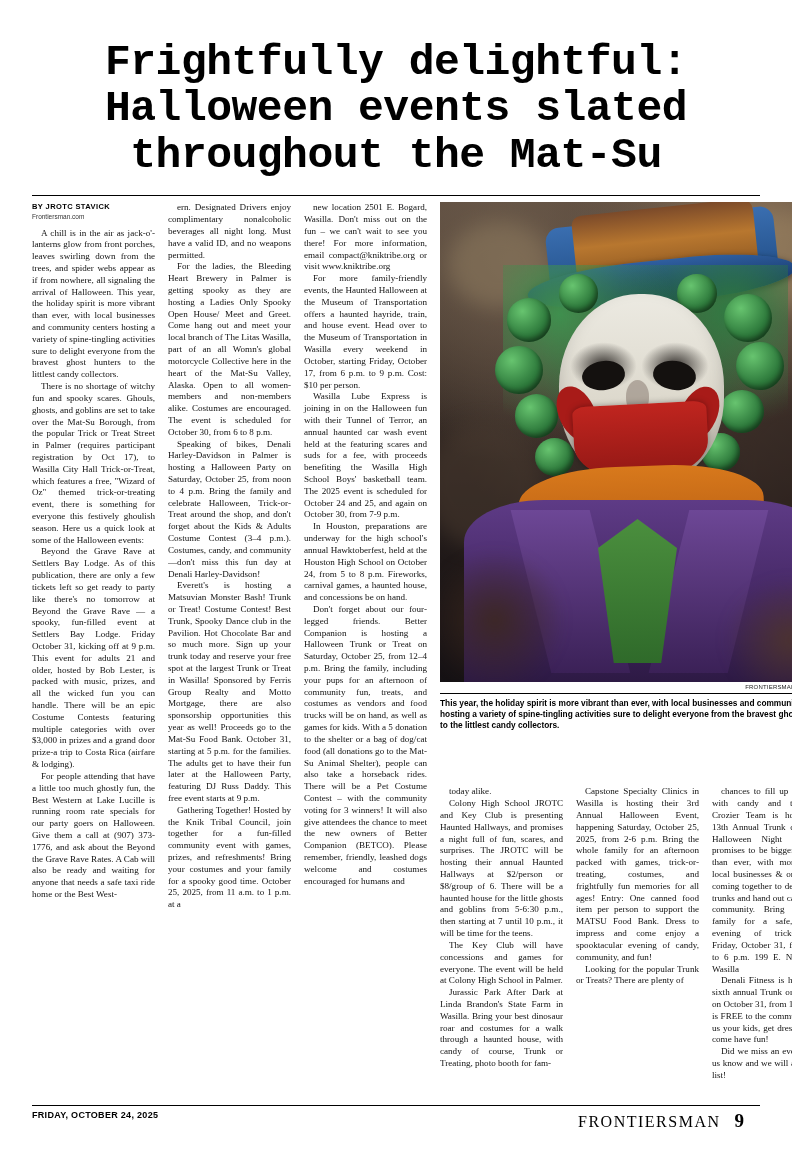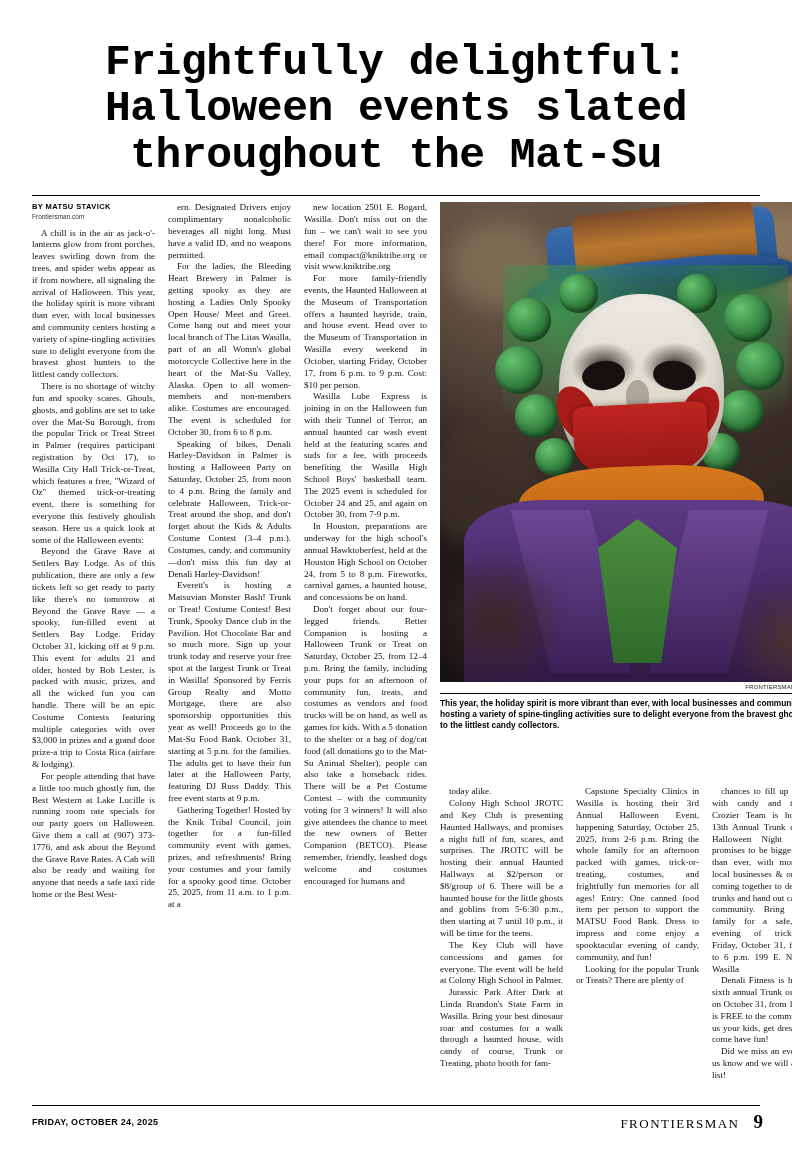--- a/index.html
+++ b/index.html
@@ -310,42 +310,42 @@
   .footer-rule {
     position: absolute;
     left: 32px;
     right: 32px;
     bottom: 46px;
     border-top: 1px solid #000;
   }
   .footer {
     position: absolute;
     left: 32px;
-    right: 29px;
+    right: 48px;
     bottom: 18px;
     height: 24px;
     font-family: "Liberation Sans", sans-serif;
     display: flex;
-    align-items: center;
+    align-items: flex-start;
     justify-content: space-between;
   }
   .footer-date {
     font-size: 9px;
     font-weight: bold;
     letter-spacing: 0.3px;
     color: #000;
   }
   .footer-right {
     display: flex;
     align-items: baseline;
     gap: 14px;
   }
   .footer-paper {
     font-family: "Liberation Serif", serif;
-    font-size: 13px;
+    font-size: 16px;
     letter-spacing: 1.5px;
     color: #000;
   }
   .footer-page {
     font-family: "Liberation Serif", serif;
     font-size: 19px;
     font-weight: bold;
     color: #000;
   }
 </style>
@@ -354,21 +354,21 @@
 
 <div class="page">
 
   <h1 class="headline">Frightfully delightful: Halloween events slated throughout the Mat-Su</h1>
 
   <div class="top-rule"></div>
 
   <div class="cols">
 
     <div class="col col1">
-      <div class="byline">BY MATSU STAVICK</div>
+      <div class="byline">BY JROTC STAVICK</div>
       <div class="byline-sub">Frontiersman.com</div>
       <p class="first">A chill is in the air as jack-o'-lanterns glow from front porches, leaves swirling down from the trees, and spider webs appear as if from nowhere, all signaling the arrival of Halloween. This year, the holiday spirit is more vibrant than ever, with local businesses and community centers hosting a variety of spine-tingling activities sure to delight everyone from the bravest ghost hunters to the littlest candy collectors.</p>
       <p>There is no shortage of witchy fun and spooky scares. Ghouls, ghosts, and goblins are set to take over the Mat-Su Borough, from the popular Trick or Treat Street in Palmer (requires participant registration by Oct 17), to Wasilla City Hall Trick-or-Treat, which features a free, "Wizard of Oz" themed trick-or-treating event, there is something for everyone this festively ghoulish season. Here us a quick look at some of the Halloween events:</p>
       <p>Beyond the Grave Rave at Settlers Bay Lodge. As of this publication, there are only a few tickets left so get ready to party like there's no tomorrow at Beyond the Grave Rave — a spooky, fun-filled event at Settlers Bay Lodge. Friday October 31, kicking off at 9 p.m. This event for adults 21 and older, hosted by Bob Lester, is packed with music, prizes, and all the wicked fun you can handle. There will be an epic Costume Contests featuring multiple categories with over $3,000 in prizes and a grand door prize-a trip to Costa Rica (airfare &amp; lodging).</p>
       <p>For people attending that have a little too much ghostly fun, the Best Western at Lake Lucille is running room rate specials for our party goers on Halloween. Give them a call at (907) 373-1776, and ask about the Beyond the Grave Rave Rates. A Cab will also be ready and waiting for anyone that needs a safe taxi ride home or the Best West-</p>
     </div>
 
     <div class="col col2">
       <p class="first">ern. Designated Drivers enjoy complimentary nonalcoholic beverages all night long. Must have a valid ID, and no weapons permitted.</p>
       <p>For the ladies, the Bleeding Heart Brewery in Palmer is getting spooky as they are hosting a Ladies Only Spooky Open House/ Meet and Greet. Come hang out and meet your local branch of The Litas Wasilla, part of an all Womn's global motorcycle Collective here in the heart of the Mat-Su Valley, Alaska. Open to all women-members and non-members alike. Costumes are encouraged. The event is scheduled for October 30, from 6 to 8 p.m.</p>

